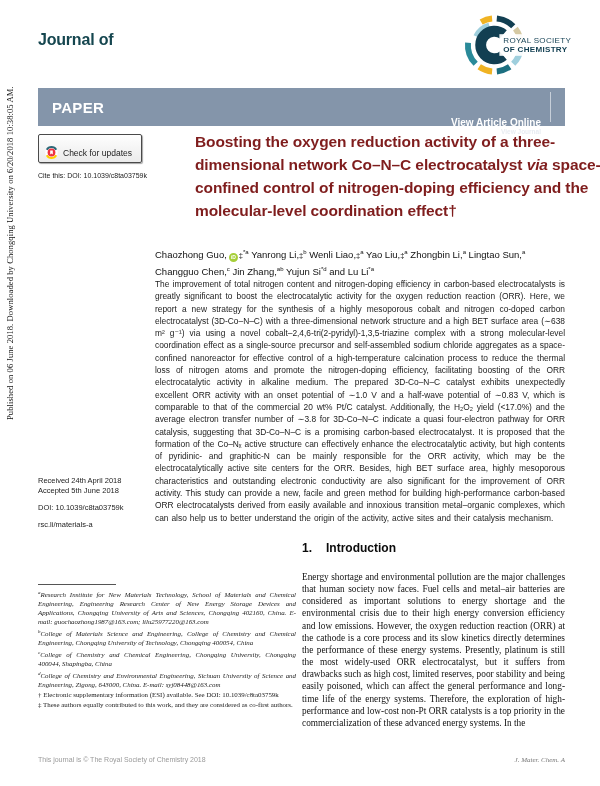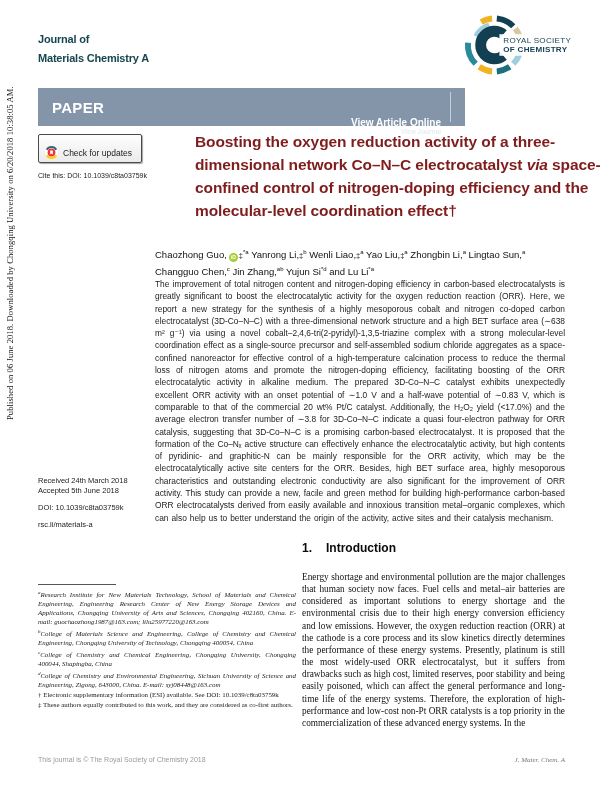--- a/index.html
+++ b/index.html
@@ -8,27 +8,27 @@
 
   .side-note {
     position:absolute; top:420px; left:5px;
     transform:rotate(-90deg); transform-origin:0 0;
     font-family:"Liberation Serif", serif; font-size:8.5px; color:#111;
     white-space:nowrap; letter-spacing:0.1px;
   }
 
   .journal-title {
     position:absolute; left:38px; top:30px;
-    font-size:11px; font-weight:bold; color:#15464f; line-height:19px; letter-spacing:-0.2px;
+    font-size:16px; font-weight:bold; color:#15464f; line-height:19px; letter-spacing:-0.2px;
   }
 
   .rsc-logo { position:absolute; left:462px; top:10px; }
 
   .banner {
-    position:absolute; left:38px; top:88px; width:427px; height:38px;
+    position:absolute; left:38px; top:88px; width:527px; height:38px;
     background:#8495aa; display:flex; align-items:center; justify-content:space-between;
   }
   .banner .paper-label { color:#fff; font-weight:bold; font-size:15px; padding-left:14px; letter-spacing:0.3px; }
   .banner .links { text-align:right; padding-right:24px; line-height:1.15;margin-top:38px; }
   .banner .view-article { color:#fff; font-weight:bold; font-size:10px; display:block; cursor:pointer; }
   .banner .view-journal { color:#e8ecf2; font-size:6.5px; font-weight:bold; display:block; cursor:pointer; }
   .banner .divider { position:absolute; right:14px; top:4px; bottom:4px; width:1px; background:rgba(255,255,255,0.55); }
 
   .check-updates {
     position:absolute; left:38px; top:134px;
@@ -85,21 +85,20 @@
   .footer-left { position:absolute; left:38px; top:756px; font-size:7px; color:#9a9a9a; }
   .footer-right { position:absolute; right:35px; top:756px; font-size:7px; color:#777; font-style:italic; font-family:"Liberation Serif", serif; }
 </style>
 </head>
 <body>
 
 <div class="side-note">Published on 06 June 2018. Downloaded by Chongqing University on 6/20/2018 10:38:05 AM.</div>
 
 <div class="journal-title">
   <span>Journal of</span><br>
-  <span>Materials Chemistry A</span>
 </div>
 
 <div class="rsc-logo">
   <svg width="118" height="70" viewBox="0 0 120 70">
     <path d="M 19.5 11.6 A 27 27 0 0 1 30.6 8.1" stroke="#f0b323" stroke-width="6" fill="none"></path>
     <path d="M 35.4 8.1 A 27 27 0 0 1 52.1 15.9" stroke="#123f52" stroke-width="6" fill="none"></path>
     <path d="M 54.3 18.4 A 27 27 0 0 1 60 35" stroke="#d5c9a3" stroke-width="6" fill="none"></path>
     <path d="M 59.7 38.8 A 27 27 0 0 1 52.1 54.1" stroke="#9fcfdd" stroke-width="6" fill="none"></path>
     <path d="M 48.5 57.1 A 27 27 0 0 1 35.4 61.9" stroke="#1c6f80" stroke-width="6" fill="none"></path>
     <path d="M 30.6 61.9 A 27 27 0 0 1 17.5 57.1" stroke="#f0b323" stroke-width="6" fill="none"></path>
@@ -134,21 +133,21 @@
 
 <div class="cite-this">Cite this: DOI: 10.1039/c8ta03759k</div>
 
 <h1 class="article-title"><span>Boosting the oxygen reduction activity of a three-dimensional network Co–N–C electrocatalyst </span><span class="it">via</span><span> space-confined control of nitrogen-doping efficiency and the molecular-level coordination effect†</span></h1>
 
 <div class="author-line"><span>Chaozhong Guo,<span class="orcid-badge">iD</span><span class="dagger">‡</span><sup>*a</sup></span> <span>Yanrong Li,<span class="dagger">‡</span><sup>b</sup></span> <span>Wenli Liao,<span class="dagger">‡</span><sup>a</sup></span> <span>Yao Liu,<span class="dagger">‡</span><sup>a</sup></span> <span>Zhongbin Li,<sup>a</sup></span> <span>Lingtao Sun,<sup>a</sup></span> <span>Changguo Chen,<sup>c</sup></span> <span>Jin Zhang,<sup>ab</sup></span> <span>Yujun Si<sup>*d</sup></span> <span>and Lu Li<sup>*a</sup></span> </div>
 
 <p class="abstract">The improvement of total nitrogen content and nitrogen-doping efficiency in carbon-based electrocatalysts is greatly significant to boost the electrocatalytic activity for the oxygen reduction reaction (ORR). Here, we report a new strategy for the synthesis of a highly mesoporous cobalt and nitrogen co-doped carbon electrocatalyst (3D-Co–N–C) with a three-dimensional network structure and a high BET surface area (∼638 m² g⁻¹) via using a novel cobalt–2,4,6-tri(2-pyridyl)-1,3,5-triazine complex with a strong molecular-level coordination effect as a single-source precursor and self-assembled sodium chloride aggregates as a space-confined nanoreactor for effective control of a high-temperature calcination process to reduce the thermal loss of nitrogen atoms and promote the nitrogen-doping efficiency, facilitating boosting of the ORR electrocatalytic activity in alkaline medium. The prepared 3D-Co–N–C catalyst exhibits unexpectedly excellent ORR activity with an onset potential of ∼1.0 V and a half-wave potential of ∼0.83 V, which is comparable to that of the commercial 20 wt% Pt/C catalyst. Additionally, the H₂O₂ yield (&lt;17.0%) and the average electron transfer number of ∼3.8 for 3D-Co–N–C indicate a quasi four-electron pathway for ORR catalysis, suggesting that 3D-Co–N–C is a promising carbon-based electrocatalyst. It is proposed that the formation of the Co–Nₓ active structure can effectively enhance the electrocatalytic activity, but high contents of pyridinic- and graphitic-N can be mainly responsible for the ORR activity, which may be the electrocatalytically active site centers for the ORR. Besides, high BET surface area, highly mesoporous characteristics and outstanding electronic conductivity are also significant for the improvement of ORR activity. This study can provide a new, facile and green method for building high-performance carbon-based ORR electrocatalysts derived from easily available and innoxious transition metal–organic complexes, which can also help us to better understand the origin of the activity, active sites and their catalysis mechanism.</p>
 
 <div class="received-block">
-  <div>Received 24th March 2018</div>
+  <div>Received 24th April 2018</div>
   <div>Accepted 5th June 2018</div>
   <div class="gap"></div>
   <div>DOI: 10.1039/c8ta03759k</div>
   <div class="gap"></div>
   <div class="rsc-link">rsc.li/materials-a</div>
 </div>
 
 <div class="intro-heading">
   <span class="num">1.</span><span>Introduction</span>
 </div>

